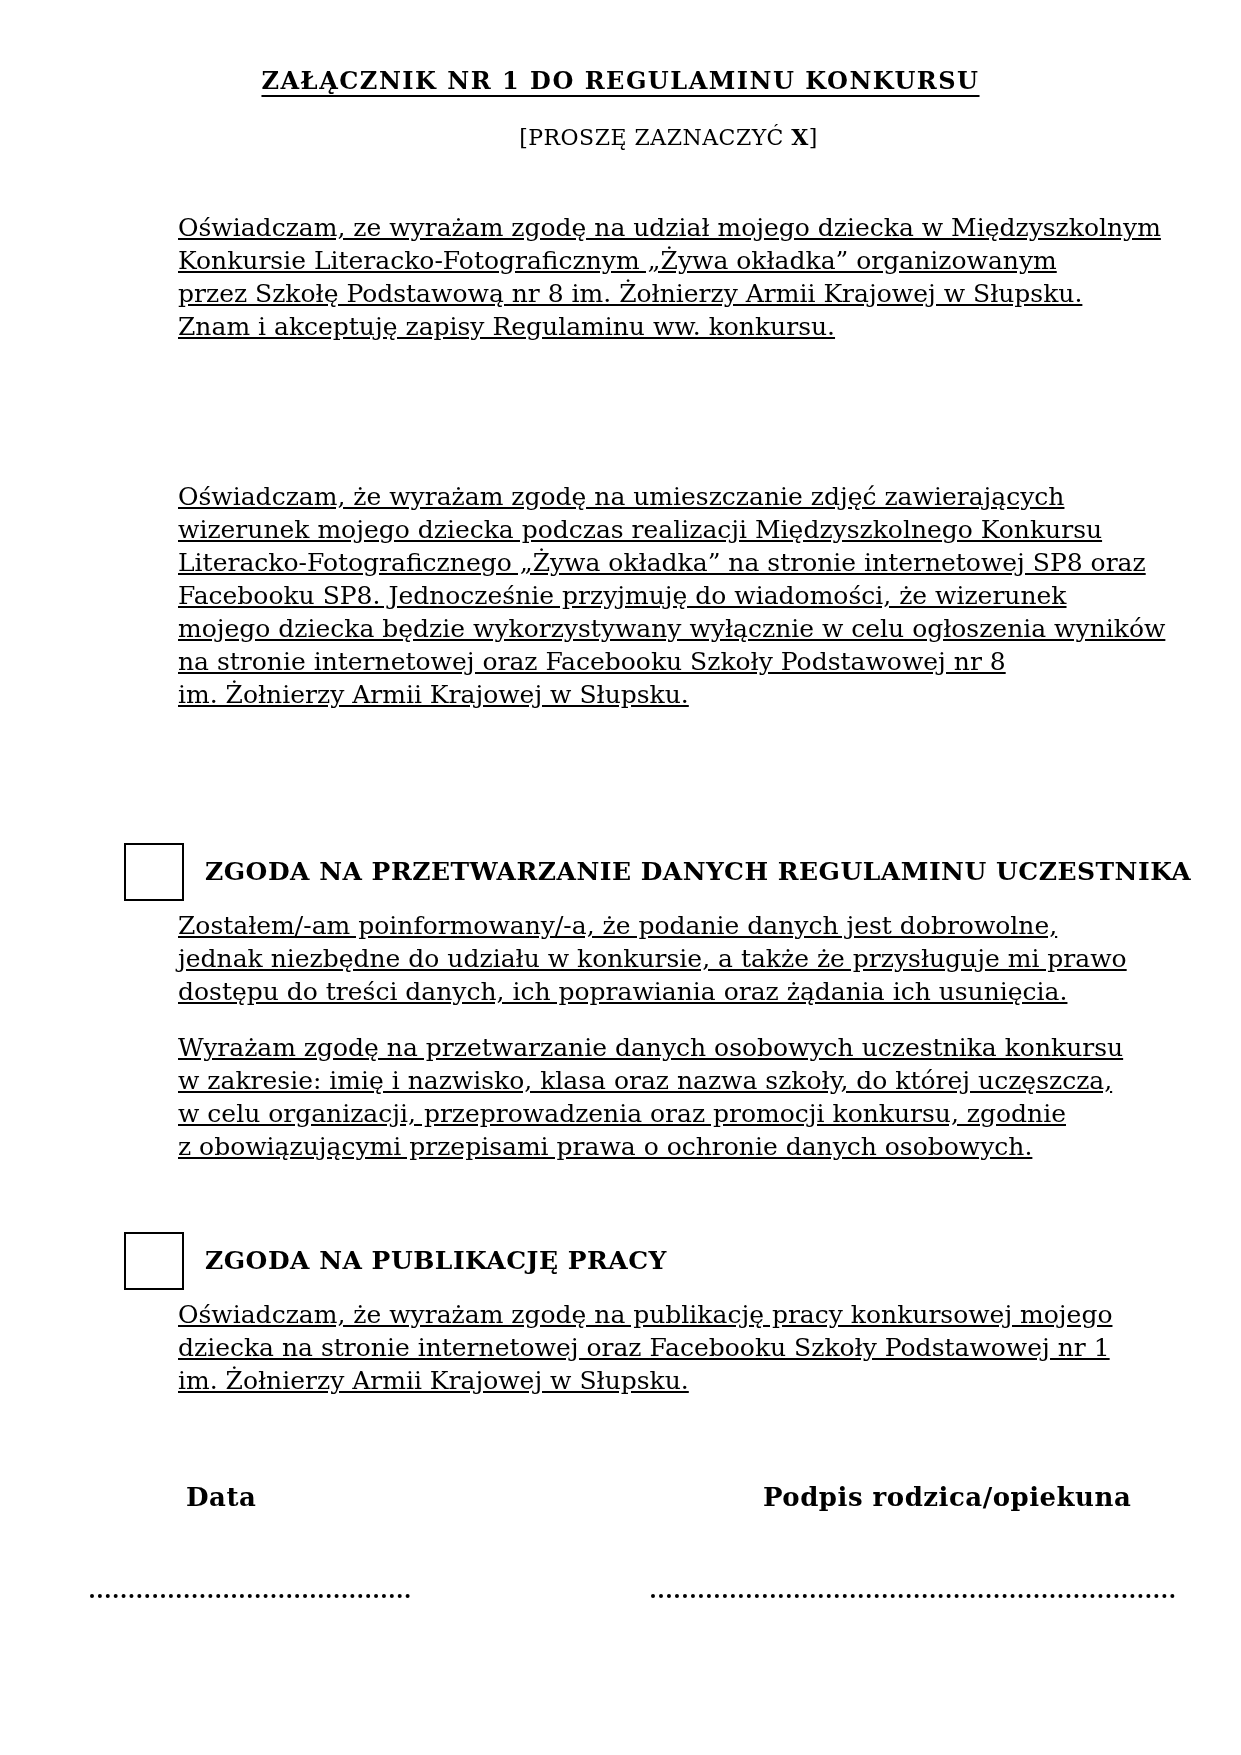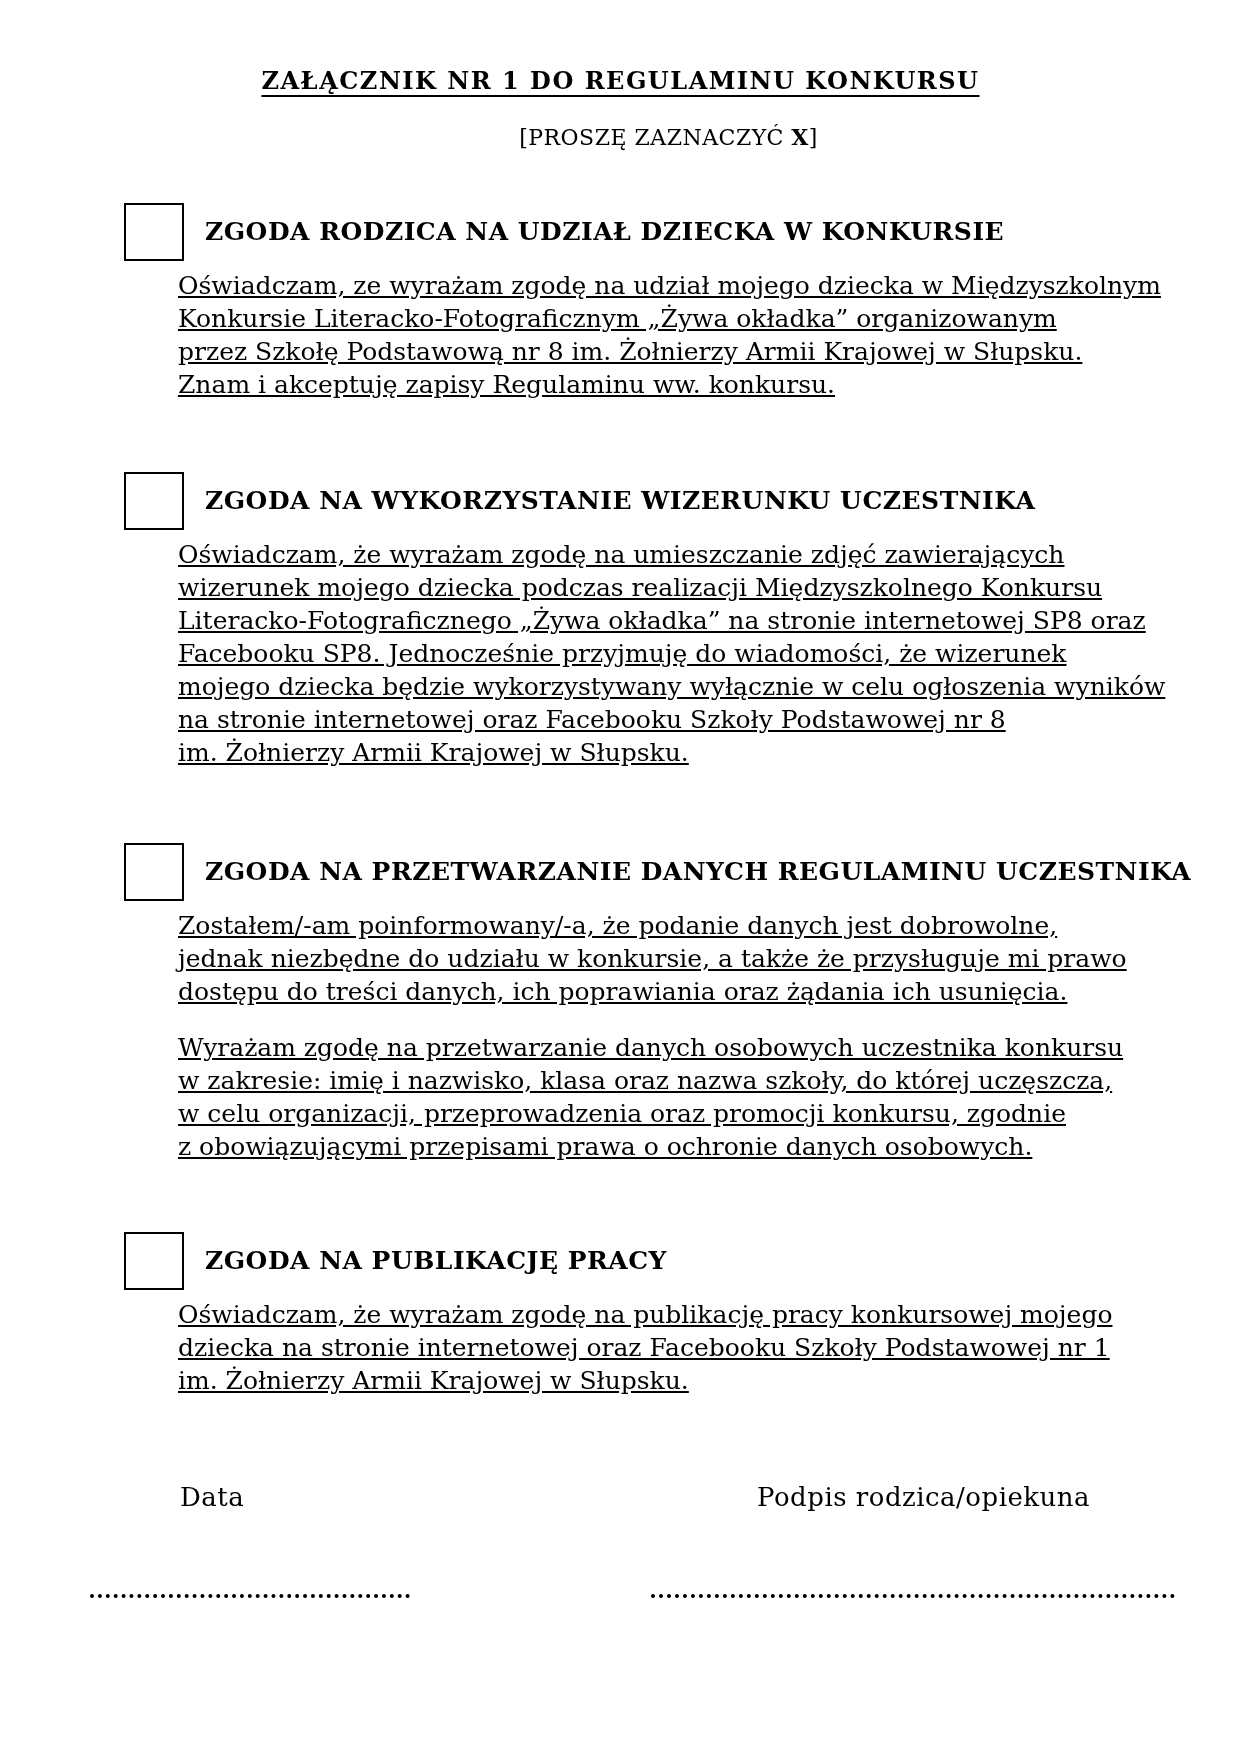--- a/index.html
+++ b/index.html
@@ -78,23 +78,24 @@
     line-height: 33px;
     white-space: pre;
     text-decoration: underline;
   }
   .section-paragraph + .section-paragraph {
     margin-top: 23px;
   }
   .sig-label {
     position: absolute;
     font-size: 26px;
-    font-weight: normal;
+    font-weight: bold;
     letter-spacing: 0.5px;
     white-space: nowrap;
+    margin-left: 6px;
   }
   .sig-label-date { top: 1482px; left: 180px; }
   .sig-label-parent { top: 1482px; left: 757px; }
   .sig-line {
     position: absolute;
     height: 14px;
     border-bottom: 4px dotted #000000;
   }
   .sig-line-date { top: 1580px; left: 90px; width: 320px; }
   .sig-line-parent { top: 1580px; left: 651px; width: 524px; }
@@ -104,35 +105,27 @@
 
 <div class="page">
 
   <div class="doc-title">ZAŁĄCZNIK NR 1 DO REGULAMINU KONKURSU</div>
 
   <div class="doc-instruction">
     <span>[PROSZĘ ZAZNACZYĆ </span><span class="mark-x">X</span><span>]</span>
   </div>
 
   <div class="consent-section sec-1">
-    <div class="header-row">
-      <div class="checkbox"></div>
-      <div class="section-heading">ZGODA RODZICA NA UDZIAŁ DZIECKA W KONKURSIE</div>
-    </div>
     <div class="section-paragraph">Oświadczam, ze wyrażam zgodę na udział mojego dziecka w Międzyszkolnym
 Konkursie Literacko-Fotograficznym „Żywa okładka” organizowanym
 przez Szkołę Podstawową nr 8 im. Żołnierzy Armii Krajowej w Słupsku.
 Znam i akceptuję zapisy Regulaminu ww. konkursu.</div>
   </div>
 
   <div class="consent-section sec-2">
-    <div class="header-row">
-      <div class="checkbox"></div>
-      <div class="section-heading">ZGODA NA WYKORZYSTANIE WIZERUNKU UCZESTNIKA</div>
-    </div>
     <div class="section-paragraph">Oświadczam, że wyrażam zgodę na umieszczanie zdjęć zawierających
 wizerunek mojego dziecka podczas realizacji Międzyszkolnego Konkursu
 Literacko-Fotograficznego „Żywa okładka” na stronie internetowej SP8 oraz
 Facebooku SP8. Jednocześnie przyjmuję do wiadomości, że wizerunek
 mojego dziecka będzie wykorzystywany wyłącznie w celu ogłoszenia wyników
 na stronie internetowej oraz Facebooku Szkoły Podstawowej nr 8
 im. Żołnierzy Armii Krajowej w Słupsku.</div>
   </div>
 
   <div class="consent-section sec-3">

